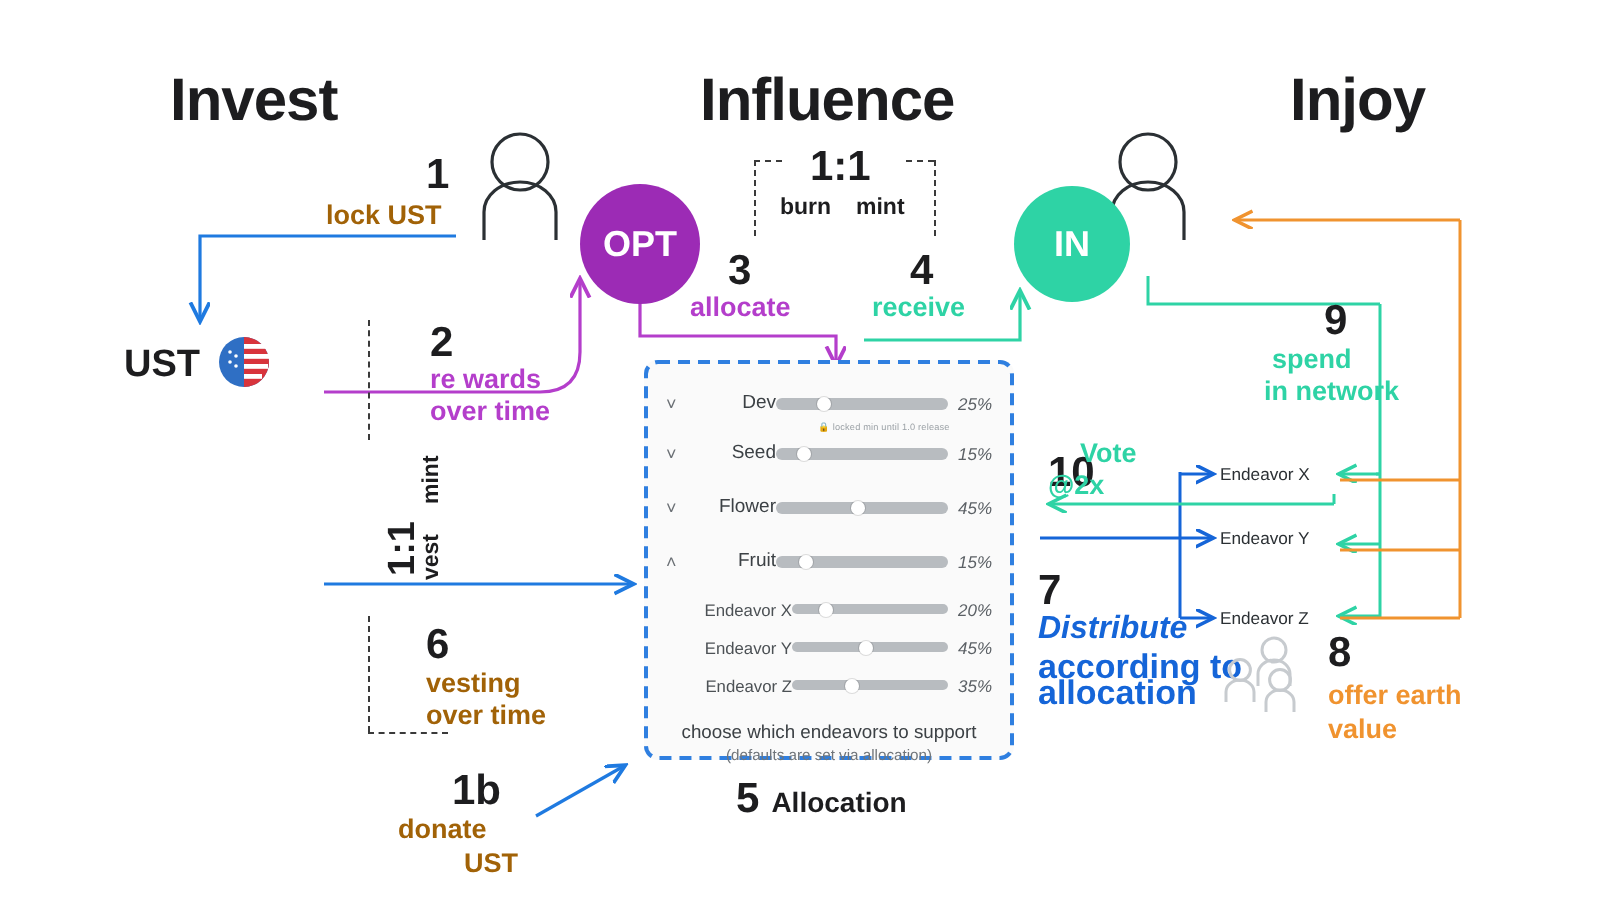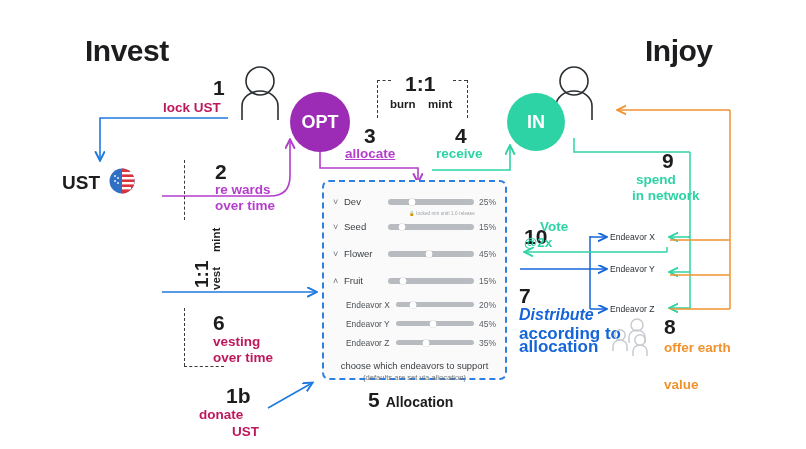--- a/index.html
+++ b/index.html
@@ -15,21 +15,21 @@
 
   
   .heading{
     font-size:30px;font-weight:700;color:#1d1d1f;letter-spacing:-0.5px;
     white-space:nowrap;
   }
 
   
   .stepnum{font-size:21px;font-weight:700;color:#1d1d1f;line-height:1;}
   .steplbl{font-size:13.5px;font-weight:700;line-height:1.18;}
-  .steplbl.blue{color:#be185d;}
+  .steplbl.blue{color:#a16207;}
   .steplbl.purple{color:#b43ecb;}
   .steplbl.teal{color:#2ed3a5;}
   .steplbl.orange{color:#f0932f;}
   .steplbl.dblue{color:#1565d8;}
   .sub-sm{font-size:17px;font-weight:700;color:#1565d8;line-height:1.2;}
 
   
   .token{
     border-radius:50%;
     display:flex;align-items:center;justify-content:center;
@@ -61,28 +61,28 @@
   
   #alloc-panel{
     width:185px;height:200px;
     border:2px dashed #2f7fe0;border-radius:7px;
     background:#fafafa;
     box-sizing:border-box;
     padding:10px 9px 6px 9px;
   }
   .alloc-row{display:flex;align-items:center;height:19px;}
   .chev{width:11px;font-size:9px;color:#6b7075;text-align:left;}
-  .alloc-name{font-size:9.5px;color:#3c4145;width:44px;}
+  .alloc-name{font-size:9.5px;color:#3c4145;width:44px;text-align:right;}
   .bar{flex:1;height:6px;background:#b8bcc0;border-radius:3px;position:relative;}
   .knob{
     position:absolute;top:50%;transform:translate(-50%,-50%);
     width:7px;height:7px;border-radius:50%;background:#fff;
     box-shadow:0 0 0 0.5px rgba(0,0,0,.12);
   }
-  .pct{font-size:8.5px;color:#5b6065;width:22px;text-align:right;}
+  .pct{font-size:8.5px;color:#5b6065;width:22px;text-align:right;font-style:italic;}
   .lockline{
     font-size:4.6px;color:#9aa0a5;text-align:center;
     margin:0 0 1px 55px;letter-spacing:.1px;
   }
   .sub-row{padding-left:13px;}
   .sub-row .alloc-name{font-size:8.4px;color:#4c5155;width:50px;}
   .sub-row .bar{height:5px;}
   .alloc-foot{margin-top:8px;text-align:center;}
   .alloc-foot .f1{font-size:9.4px;color:#3c4145;}
   .alloc-foot .f2{font-size:7.6px;color:#70757a;margin-top:2px;}
@@ -150,20 +150,21 @@
     <path d="M667,252 L525,252" fill="none" stroke="#2ed3a5" stroke-width="1.5" marker-end="url(#ah-teal)"></path>
 
     <path d="M730,110 L730,309" fill="none" stroke="#f0932f" stroke-width="1.5"></path>
     <path d="M730,240 L670,240" fill="none" stroke="#f0932f" stroke-width="1.5"></path>
     <path d="M730,275 L670,275" fill="none" stroke="#f0932f" stroke-width="1.5"></path>
     <path d="M730,309 L670,309" fill="none" stroke="#f0932f" stroke-width="1.5"></path>
     <path d="M730,110 L618,110" fill="none" stroke="#f0932f" stroke-width="1.5" marker-end="url(#ah-orange)"></path>
   </svg>
 
   <div class="abs heading" style="left:85px;top:34px;">Invest</div>
+  <div class="abs heading" style="left:350px;top:34px;">Influence</div>
   <div class="abs heading" style="left:645px;top:34px;">Injoy</div>
 
   <svg class="abs" style="left:236px;top:66px;" width="48" height="54">
     <circle cx="24" cy="15" r="14" fill="none" stroke="#2b3034" stroke-width="1.6"></circle>
     <path d="M6,54 L6,40 a18,15 0 0 1 36,0 L42,54" fill="none" stroke="#2b3034" stroke-width="1.6"></path>
   </svg>
   <svg class="abs" style="left:550px;top:66px;" width="48" height="54">
     <circle cx="24" cy="15" r="14" fill="none" stroke="#2b3034" stroke-width="1.6"></circle>
     <path d="M6,54 L6,40 a18,15 0 0 1 36,0 L42,54" fill="none" stroke="#2b3034" stroke-width="1.6"></path>
   </svg>
@@ -218,21 +219,21 @@
 
   <div class="abs ratio" style="left:405px;top:73px;font-size:21px;">1:1</div>
   <div class="abs ratio-sub" style="left:390px;top:98px;">burn</div>
   <div class="abs ratio-sub" style="left:428px;top:98px;">mint</div>
 
   <div class="abs token opt" style="left:290px;top:92px;">OPT</div>
 
   <div class="abs token in" style="left:507px;top:93px;">IN</div>
 
   <div class="abs stepnum" style="left:364px;top:125px;">3</div>
-  <div class="abs steplbl purple" style="left:345px;top:146px;text-decoration:underline;">allocate</div>
+  <div class="abs steplbl purple" style="left:345px;top:146px;">allocate</div>
 
   <div class="abs stepnum" style="left:455px;top:125px;">4</div>
   <div class="abs steplbl teal" style="left:436px;top:146px;">receive</div>
 
   <div class="abs" id="alloc-panel" style="left:322px;top:180px;">
 
     <div class="alloc-row">
       <span class="chev">˅</span>
       <span class="alloc-name">Dev</span>
       <span class="bar">
@@ -328,15 +329,15 @@
     <circle cx="25" cy="7" r="6" fill="none" stroke="#c7cbcf" stroke-width="1.5"></circle>
     <path d="M17,25 L17,19 a8,7 0 0 1 16,0 L33,25" fill="none" stroke="#c7cbcf" stroke-width="1.5"></path>
     <circle cx="8" cy="17" r="5.2" fill="none" stroke="#c7cbcf" stroke-width="1.5"></circle>
     <path d="M1,33 L1,28 a7,6 0 0 1 14,0 L15,33" fill="none" stroke="#c7cbcf" stroke-width="1.5"></path>
     <circle cx="28" cy="22" r="5.2" fill="none" stroke="#c7cbcf" stroke-width="1.5"></circle>
     <path d="M21,38 L21,33 a7,6 0 0 1 14,0 L35,38" fill="none" stroke="#c7cbcf" stroke-width="1.5"></path>
   </svg>
 
   <div class="abs stepnum" style="left:664px;top:316px;">8</div>
   <div class="abs steplbl orange" style="left:664px;top:340px;">offer earth</div>
-  <div class="abs steplbl orange" style="left:664px;top:357px;margin-top:20px;">value</div>
+  <div class="abs steplbl orange" style="left:664px;top:357px;">value</div>
 
 </div>
 
 </body></html>

